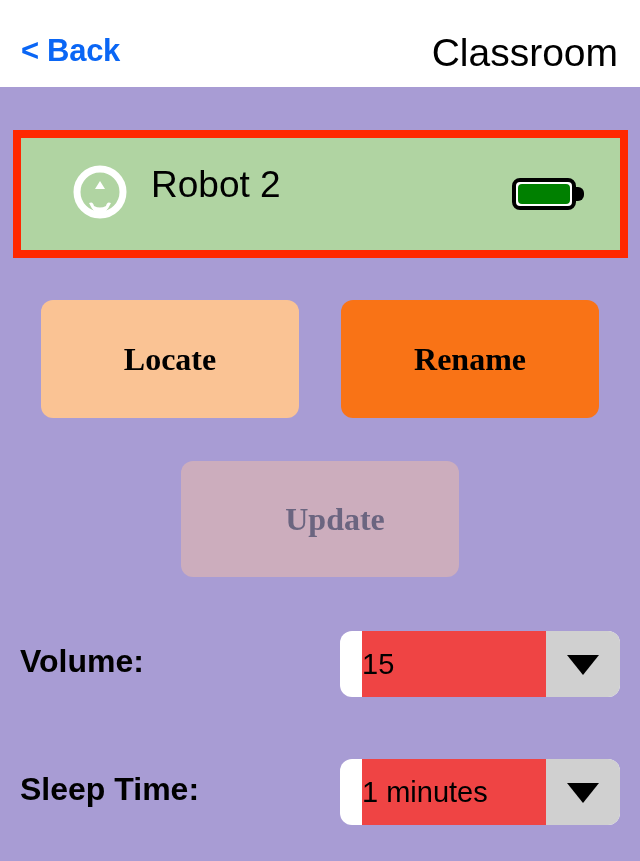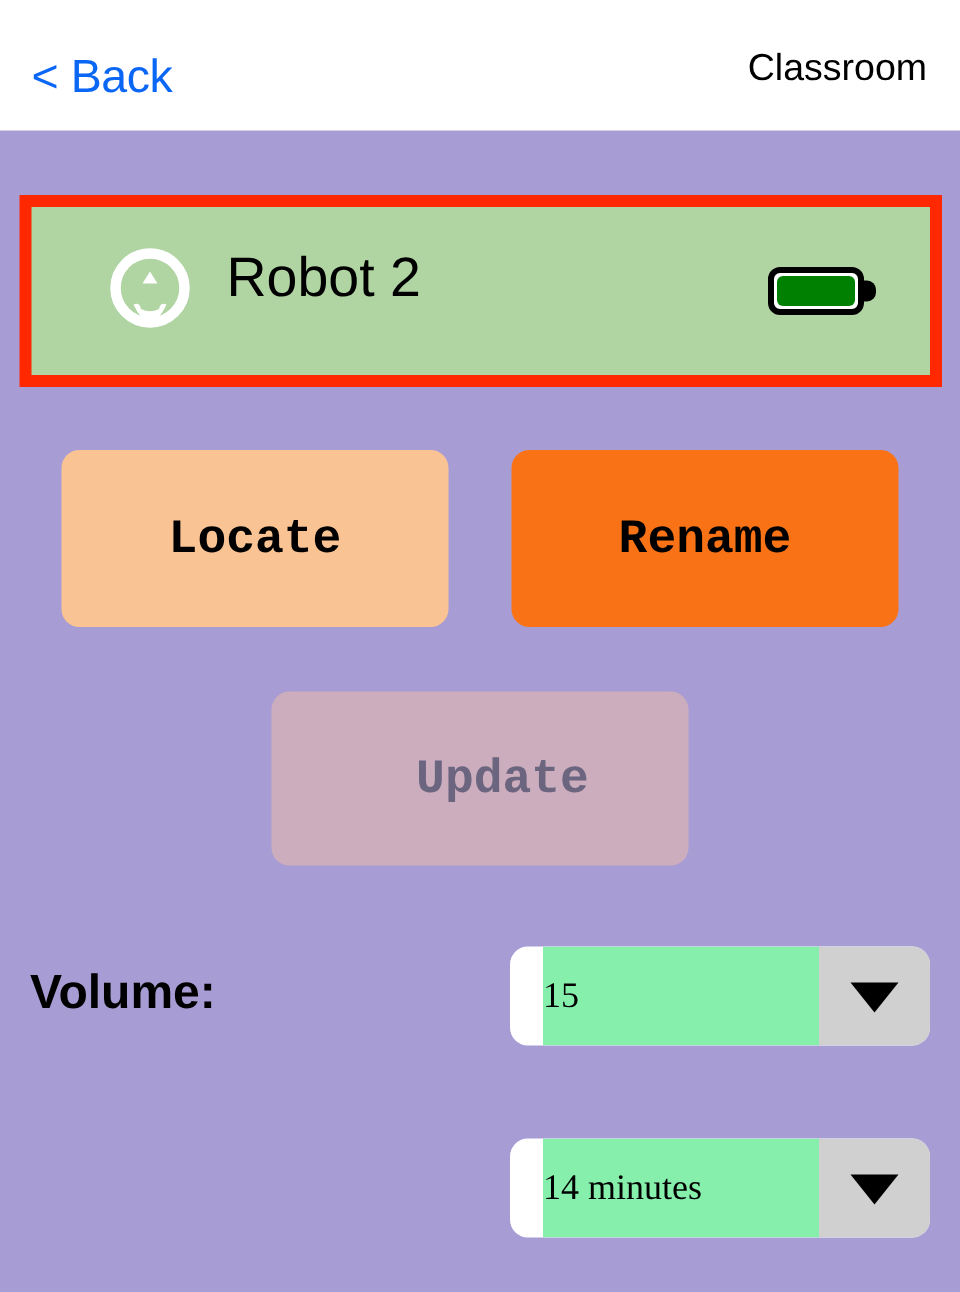--- a/index.html
+++ b/index.html
@@ -29,32 +29,32 @@
     width: 640px;
     height: 87px;
     background: #ffffff;
     box-sizing: border-box;
   }
   .back-link {
     position: absolute;
     left: 21px;
     top: 33px;
     font-size: 31px;
-    font-weight: normal;
+    font-weight: bold;
     color: #0a66f5;
     letter-spacing: -0.3px;
     white-space: nowrap;
     cursor: pointer;
     user-select: none;
   }
   .nav-title {
     position: absolute;
     right: 22px;
     top: 31px;
-    font-size: 25px;
+    font-size: 39px;
     font-weight: normal;
     color: #000000;
     white-space: nowrap;
   }
 
   
   .robot-card-outer {
     position: absolute;
     left: 13px;
     top: 130px;
@@ -122,21 +122,21 @@
     height: 14px;
     background: #000000;
     border-radius: 0 6px 6px 0;
   }
 
   
   .btn {
     position: absolute;
     border: none;
     border-radius: 12px;
-    font-family: Liberation Mono, monospace;
+    font-family: Liberation Serif, serif;
     font-size: 32px;
     font-weight: bold;
     color: #000000;
     cursor: pointer;
     padding: 0;
   }
   .btn-locate {
     left: 41px;
     top: 300px;
     width: 258px;
@@ -191,26 +191,25 @@
     overflow: hidden;
     cursor: pointer;
   }
   .select-value {
     position: absolute;
     left: 22px;
     top: 0;
     right: 74px;
     height: 66px;
     line-height: 66px;
-    font-size: 24px;
-    color: #000000;
-    background: #86efac;
-    white-space: nowrap;
-    overflow: hidden;
-    font-family: Liberation Serif, serif;
+    font-size: 29px;
+    color: #000000;
+    background: #ef4444;
+    white-space: nowrap;
+    overflow: hidden;
   }
   .select-arrow-box {
     position: absolute;
     right: 0;
     top: 0;
     width: 74px;
     height: 66px;
     background: #d0d0d0;
     cursor: pointer;
   }
@@ -268,21 +267,22 @@
     <div class="setting-label">Volume:</div>
     <div class="select-wrap">
       <div class="select-value">15</div>
       <div class="select-arrow-box">
         <span class="select-arrow"></span>
       </div>
     </div>
   </div>
 
   <div class="setting-row row-sleep">
+    <div class="setting-label">Sleep Time:</div>
     <div class="select-wrap">
-      <div class="select-value">14 minutes</div>
+      <div class="select-value">1 minutes</div>
       <div class="select-arrow-box">
         <span class="select-arrow"></span>
       </div>
     </div>
   </div>
 
 </div>
 
 </body></html>

